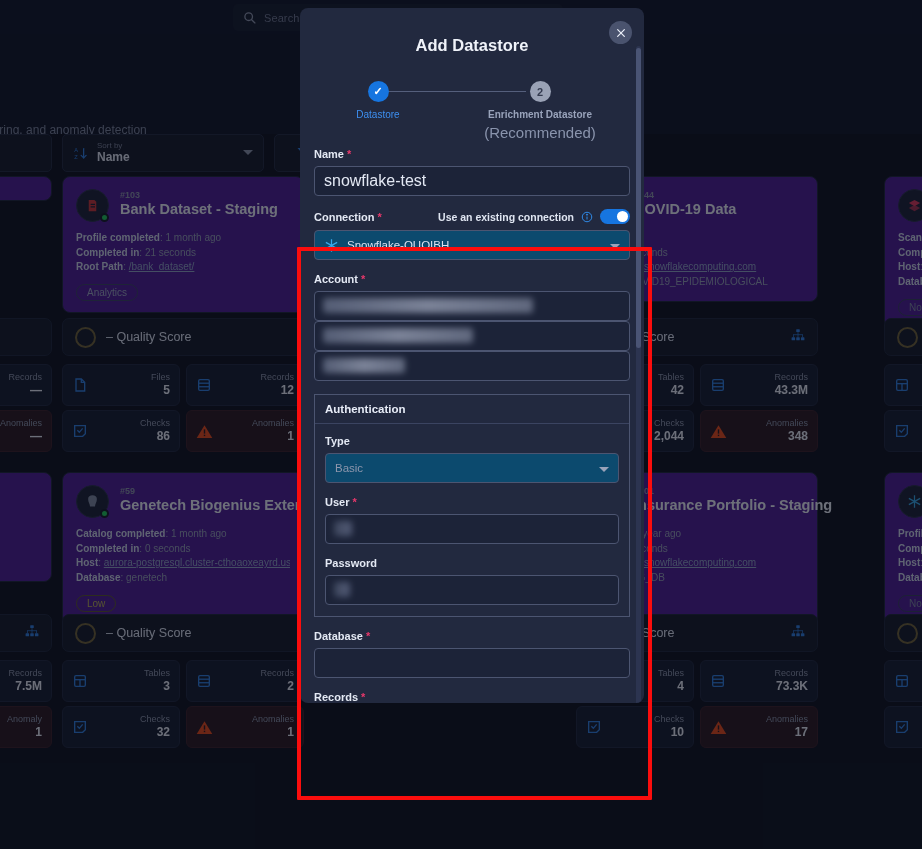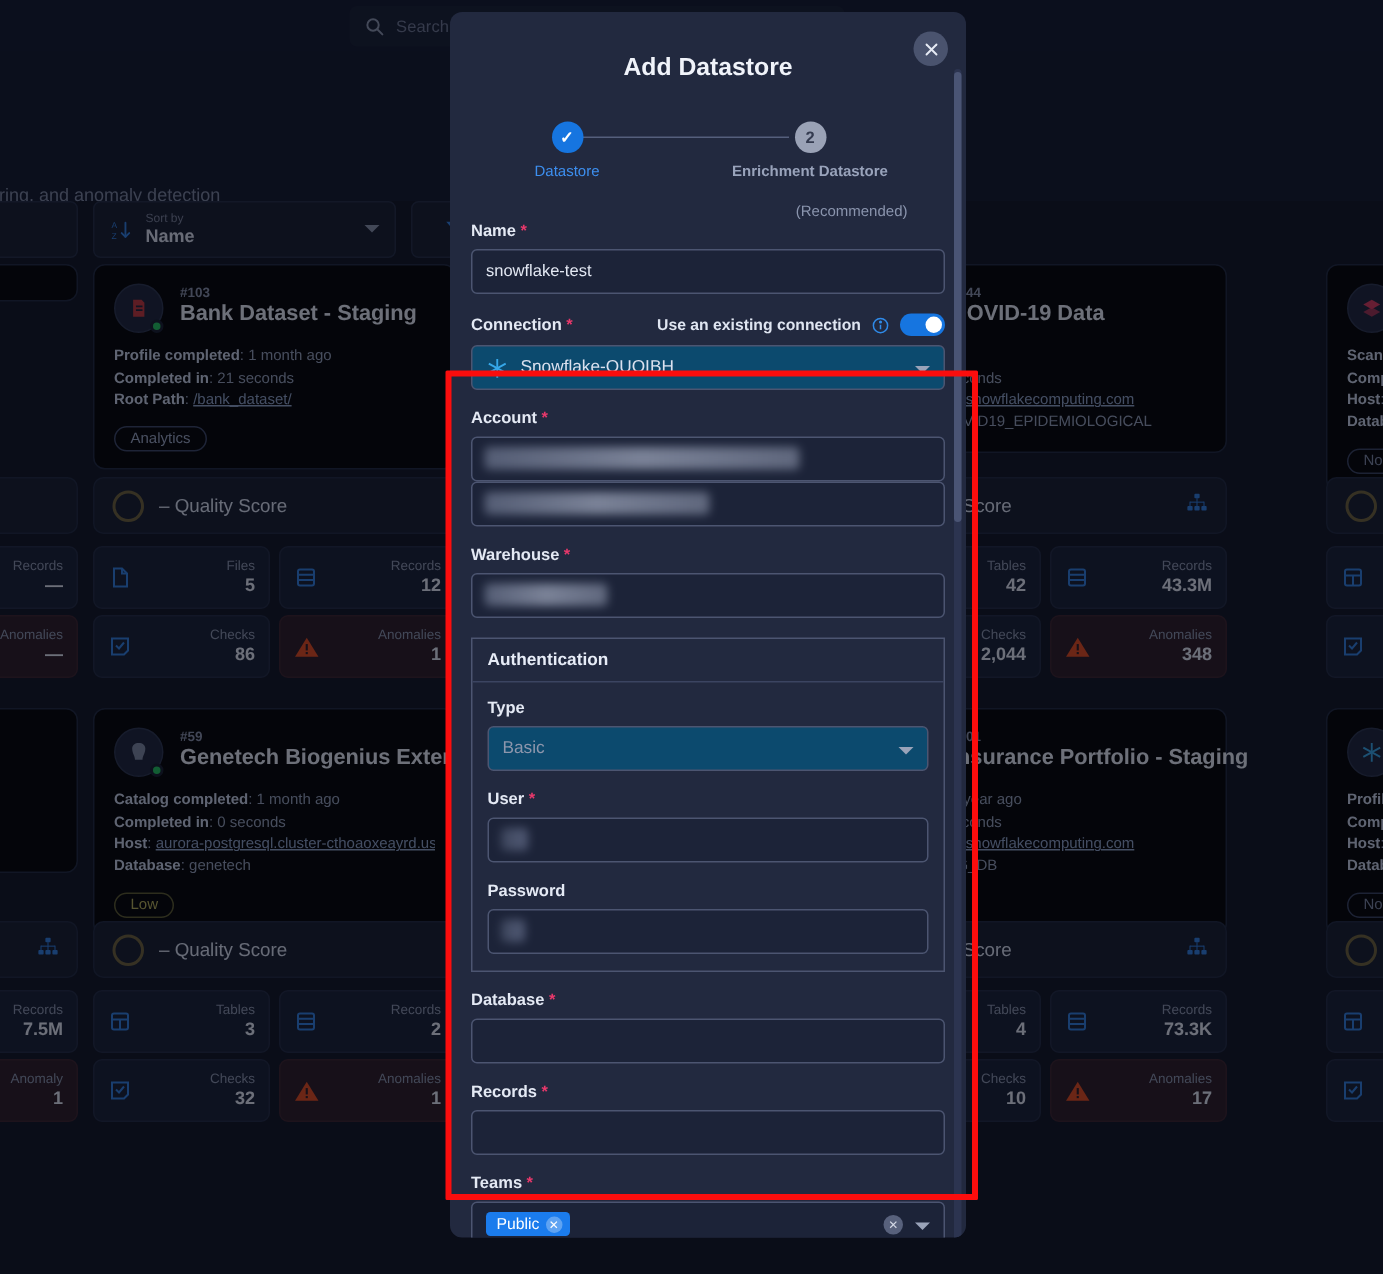--- a/index.html
+++ b/index.html
@@ -49,21 +49,21 @@
   .sort-lbl { font-size: 8px; color: #78melt; }
   .sort-lbl { font-size: 8px; color: #7b melt; }
   .sort-lbl { font-size: 8px; color: #7b8298; }
   .sort-val { font-size: 12px; color: #dde3ef; font-weight: bold; }
   .caret { position: absolute; right: 10px; top: 15px;
            border-left: 5px solid transparent; border-right: 5px solid transparent;
            border-top: 5px solid #8b94ab; }
 
   
   .card {
-    position: absolute; width: 242px; background: #000000;
+    position: absolute; width: 242px; background: #4c1d95;
     border: 1px solid #1e273c; border-radius: 8px; padding: 12px 13px 11px 13px;
   }
   .card-head { display: flex; align-items: flex-start; gap: 11px; }
   .avatar { position: relative; width: 33px; height: 33px; border-radius: 50%;
             background: #1b2338; border: 1px solid #2a334c;
             display: flex; align-items: center; justify-content: center; flex: 0 0 auto; }
   .dot { position: absolute; right: -1px; bottom: -1px; width: 9px; height: 9px;
          border-radius: 50%; border: 2px solid #141b2c; }
   .dot.green { background: #21c35b; }
   .card-idtitle { padding-top: 1px; min-width: 0; }
@@ -97,21 +97,21 @@
     display: flex; align-items: center; justify-content: space-between; padding: 0 9px;
   }
   .tile.anom { background: #2a1a22; border-color: #3a2029; }
   .tile-r { text-align: right; line-height: 1.2; }
   .tile-k { font-size: 9px; color: #8b95ad; }
   .tile-v { font-size: 12px; color: #e6ebf6; font-weight: bold; }
 
   
   .scrim { position: absolute; inset: 0; background: rgba(7,10,19,.55); }
   .modal {
-    position: absolute; left: 300px; top: 8px; width: 344px; height: 817px;
+    position: absolute; left: 300px; top: 8px; width: 344px; height: 695px;
     background: #22293f; border-radius: 8px; overflow: hidden;
   }
   .mtrack { position: absolute; right: 3px; top: 38px; width: 5px; height: 795px;
             background: #2c3450; border-radius: 3px; }
   .mthumb { position: absolute; right: 3px; top: 40px; width: 5px; height: 300px;
             background: #4a5474; border-radius: 3px; }
 
   .close-btn {
     position: absolute; right: 12px; top: 13px; width: 23px; height: 23px;
     border-radius: 50%; background: #4a536e; color: #dfe4f0;
@@ -129,31 +129,31 @@
   .step.s1 { left: 313px; }
   .step.s2 { left: 475px; }
   .sbub { width: 21px; height: 21px; border-radius: 50%; margin: 0 auto;
           display: flex; align-items: center; justify-content: center;
           font-size: 11px; font-weight: bold; }
   .sbub.active { background: #1675e0; color: #fff; }
   .sbub.idle { background: #9aa2b6; color: #343b50; }
   .slbl { font-size: 10px; margin-top: 7px; }
   .slbl.active { color: #3d8ff0; }
   .slbl.idle { color: #99a3bb; font-weight: bold; }
-  .ssub { font-size: 10px; color: #8a94ad; margin-top: 16px; text-align: right; }
+  .ssub { font-size: 15px; color: #8a94ad; margin-top: 4px; }
   .sline { position: absolute; left: 392px; top: 10px; width: 148px; height: 1px;
            background: #555f7c; }
 
   
   .form { padding: 0 14px 0 14px; margin-top: 4px; }
   .flabel { font-size: 11px; color: #e4e9f4; font-weight: bold; margin: 13px 0 6px 0; }
   .flabel .req { color: #e8386b; font-size: 11px; margin-left: 3px; }
   .finput {
     width: 100%; height: 30px; background: #1c2338; border: 1px solid #4c5571;
-    border-radius: 4px; color: #e3e8f3; font-size: 11px;
+    border-radius: 4px; color: #e3e8f3; font-size: 16px;
     padding: 0 9px; font-family: "Liberation Sans", sans-serif;
   }
   .finput::placeholder { color: #5a6party; }
   .finput::placeholder { color: #5a647e; }
   .fselect {
     width: 100%; height: 30px; background: #0c4a6e; border: 1px solid #4c5571;
     border-radius: 4px; display: flex; align-items: center; gap: 8px;
     padding: 0 9px; position: relative;
   }
   .fselect .val { font-size: 11.5px; color: #dbe1ef; }
@@ -794,23 +794,20 @@
       <div class="fwrap">
         <input class="finput" value="" style="">
         <span class="redact" style="width:210px;"></span>
       </div>
 
       <div class="fwrap">
         <input class="finput" value="" style="">
         <span class="redact" style="width:150px;"></span>
       </div>
 
-      <div class="flabel">
-        <span>Warehouse</span><span class="req">*</span>
-      </div>
       <div class="fwrap">
         <input class="finput" value="" style="">
         <span class="redact" style="width:82px;"></span>
       </div>
 
       <div class="authbox">
         <div class="authhdr">Authentication</div>
         <div class="authbody">
           <div class="flabel">Type</div>
           <div class="fselect">

